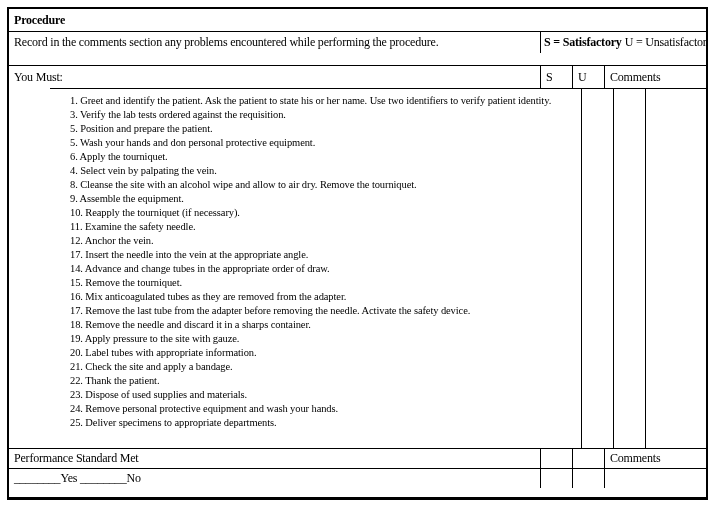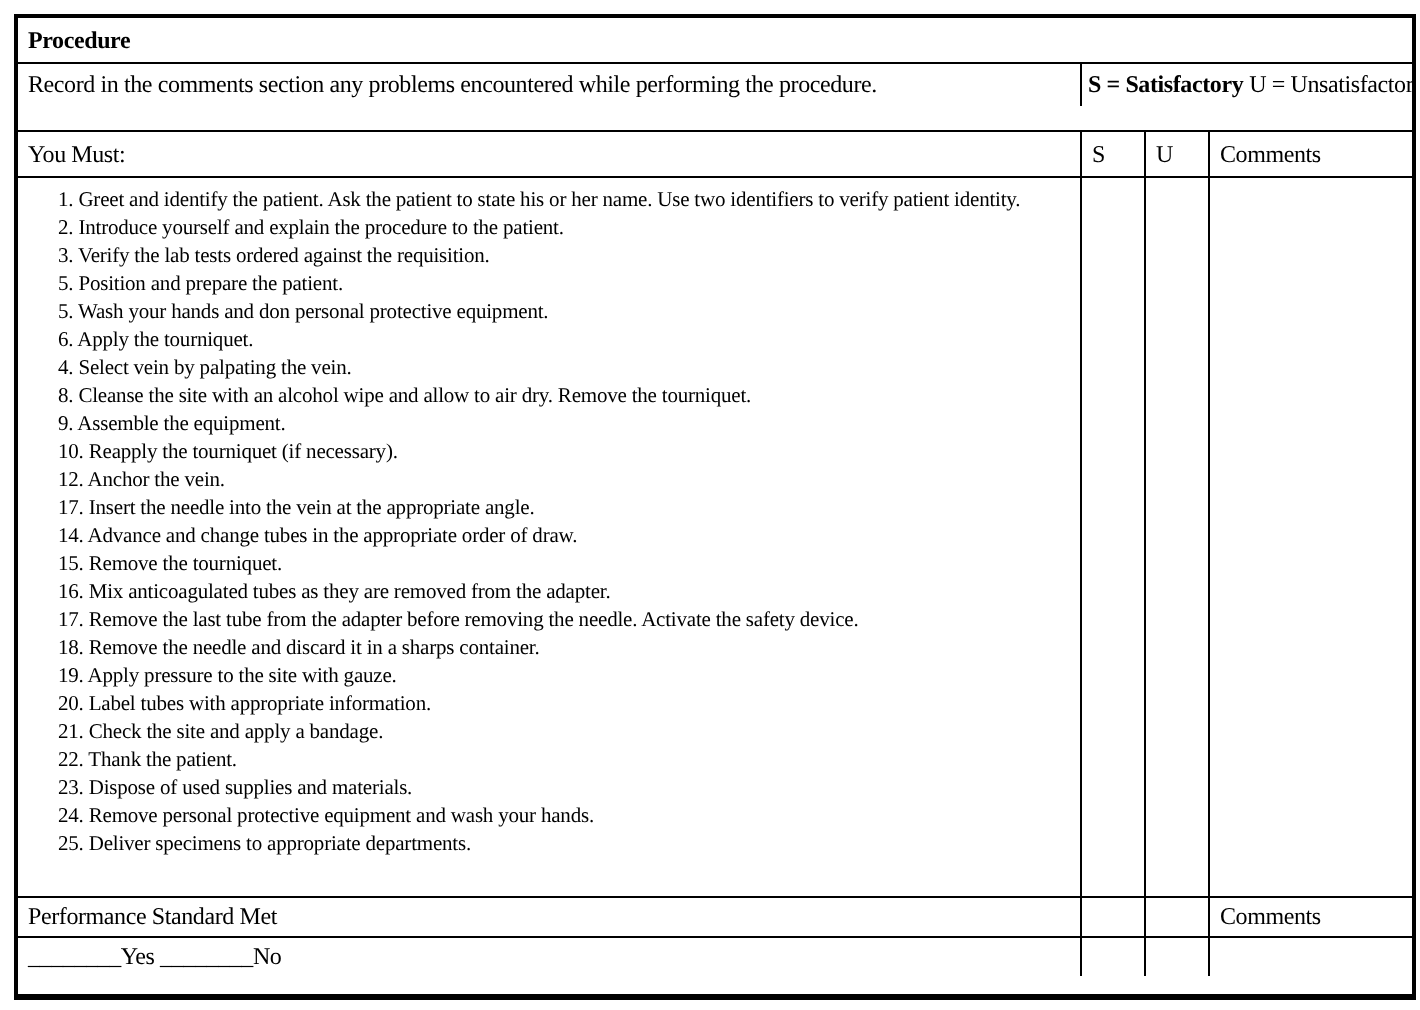--- a/index.html
+++ b/index.html
@@ -49,21 +49,21 @@
   .col-main    { width: 531px; }
   .col-s       { width: 32px; }
   .col-u       { width: 32px; }
   .col-comments{ flex: 1; }
   .full        { width: 100%; }
   .bold        { font-weight: bold; }
 
   .row-title       { height: 22px; }
   .row-instruction { height: 22px; text-align: center; }
   .row-header      { height: 23px; margin-top: 12px; }
-  .row-steps       { height: 360px; }
+  .row-steps       { height: 360px; margin-left: 41px; }
   .row-perf        { height: 20px; }
   .row-yesno       { height: 20px; text-align: center; }
   .row-eval        { height: 21px; }
 
   .legend-cell { padding: 1px 3px; gap: 3px; }
   .legend-cell span { display: inline-block; }
 
   .steps-cell {
     display: block;
     padding: 5px 2px 0 20px;
@@ -97,29 +97,29 @@
     <div class="row row-header">
       <div class="cell col-main">You Must:</div>
       <div class="cell col-s">S</div>
       <div class="cell col-u">U</div>
       <div class="cell col-comments">Comments</div>
     </div>
 
     <div class="row row-steps">
       <div class="cell col-main steps-cell">
           <div class="step">1. Greet and identify the patient. Ask the patient to state his or her name. Use two identifiers to verify patient identity.</div>
-          <div class="step">2. Introduce yourself and explain the procedure to the patient.</div>
           <div class="step">3. Verify the lab tests ordered against the requisition.</div>
           <div class="step">5. Position and prepare the patient.</div>
           <div class="step">5. Wash your hands and don personal protective equipment.</div>
           <div class="step">6. Apply the tourniquet.</div>
           <div class="step">4. Select vein by palpating the vein.</div>
           <div class="step">8. Cleanse the site with an alcohol wipe and allow to air dry. Remove the tourniquet.</div>
           <div class="step">9. Assemble the equipment.</div>
           <div class="step">10. Reapply the tourniquet (if necessary).</div>
+          <div class="step">11. Examine the safety needle.</div>
           <div class="step">12. Anchor the vein.</div>
           <div class="step">17. Insert the needle into the vein at the appropriate angle.</div>
           <div class="step">14. Advance and change tubes in the appropriate order of draw.</div>
           <div class="step">15. Remove the tourniquet.</div>
           <div class="step">16. Mix anticoagulated tubes as they are removed from the adapter.</div>
           <div class="step">17. Remove the last tube from the adapter before removing the needle. Activate the safety device.</div>
           <div class="step">18. Remove the needle and discard it in a sharps container.</div>
           <div class="step">19. Apply pressure to the site with gauze.</div>
           <div class="step">20. Label tubes with appropriate information.</div>
           <div class="step">21. Check the site and apply a bandage.</div>

